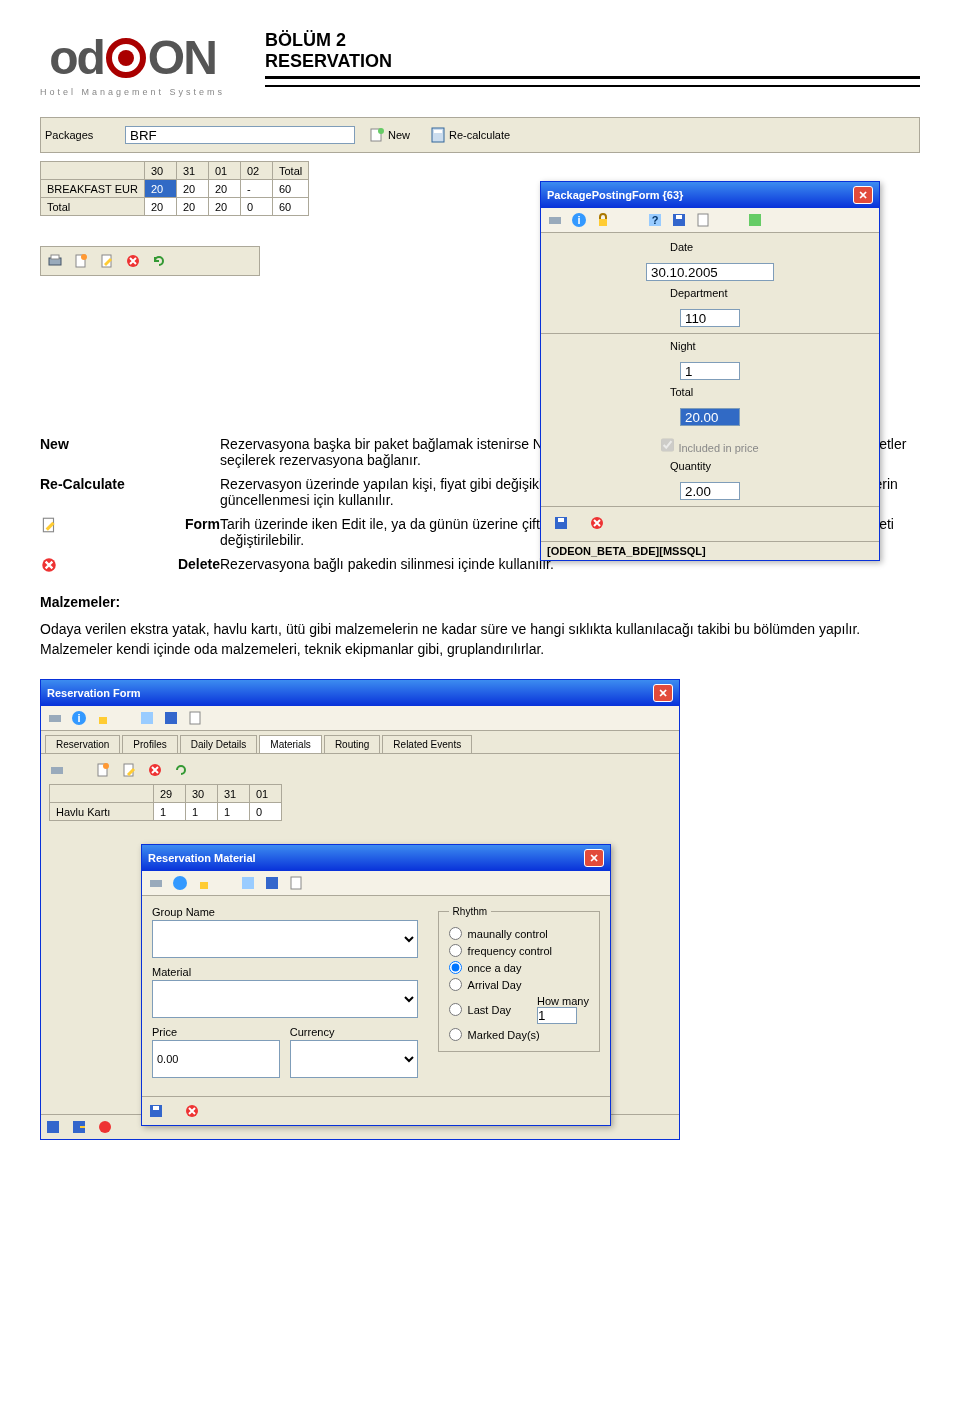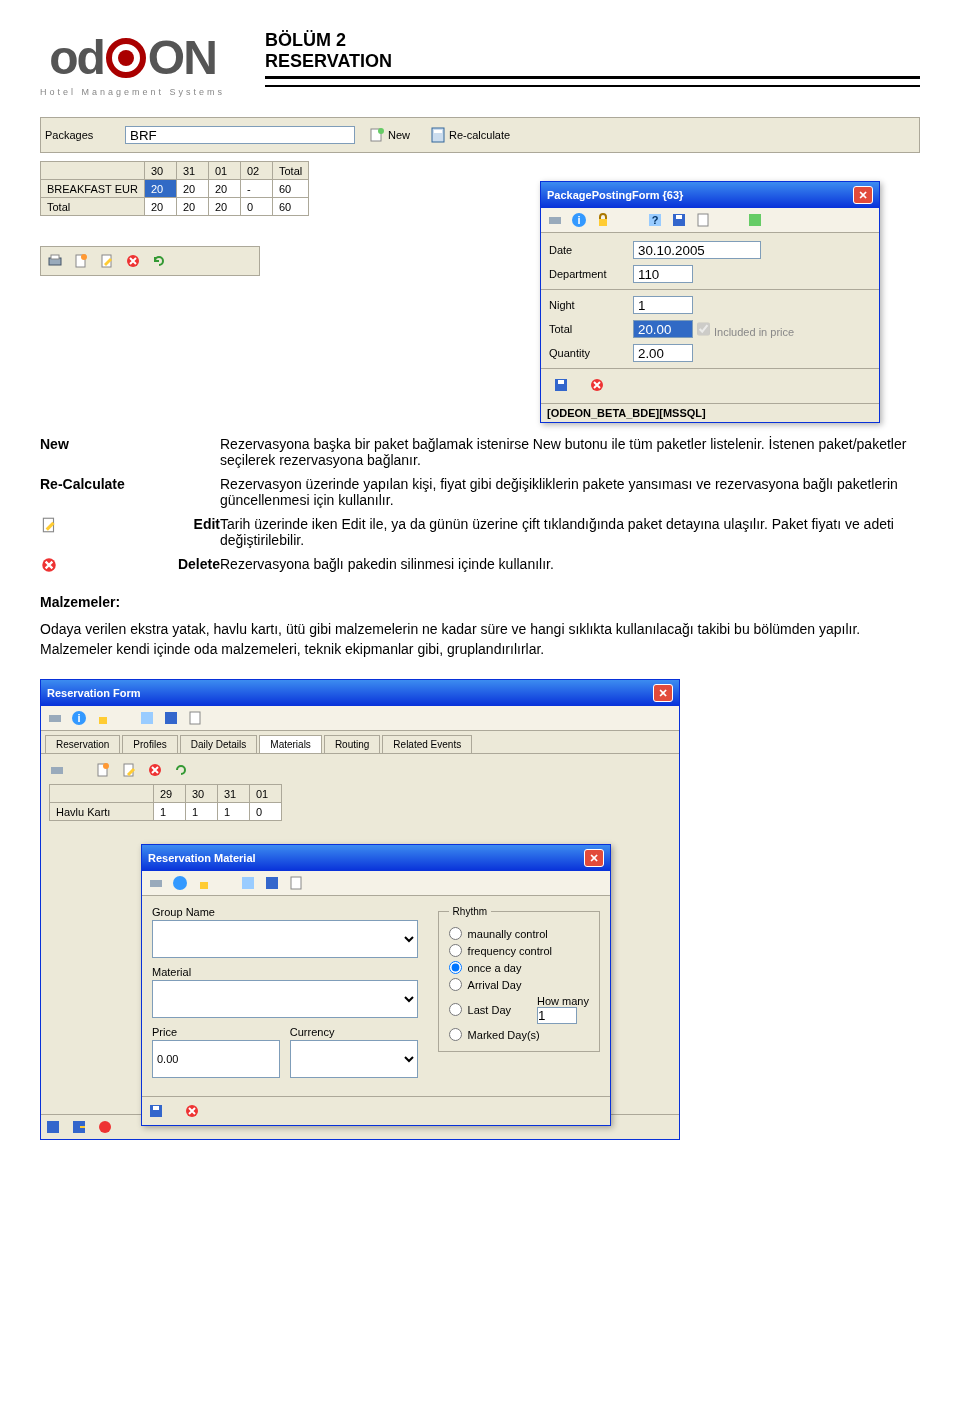--- a/index.html
+++ b/index.html
@@ -30,21 +30,21 @@
   .grid .sel { background: #316ac5; color: #fff; }
   
   .icon-toolbar { display: flex; gap: 10px; padding: 6px; background: #ece9d8; border: 1px solid #aca899; margin-top: 30px; margin-bottom: 20px; width: 220px; }
   
   
   .xp-window { position: absolute; border: 1px solid #0831d9; background: #ece9d8; font-family: Tahoma, sans-serif; font-size: 11px; box-shadow: 2px 2px 6px rgba(0,0,0,.3); }
   .xp-titlebar { background: linear-gradient(#3c8cf0, #0831d9); color: #fff; padding: 4px 6px; display: flex; align-items: center; justify-content: space-between; font-weight: bold; }
   .xp-close { width: 20px; height: 18px; background: #e24b3b; border: 1px solid #fff; display: flex; align-items: center; justify-content: center; color: #fff; font-weight: bold; cursor: pointer; border-radius: 3px; }
   .xp-toolbar { display: flex; gap: 8px; padding: 4px 6px; border-bottom: 1px solid #aca899; background: #f5f2e7; }
   .xp-body { padding: 8px; }
-  .form-row { display: flex; align-items: center; margin-bottom: 6px; gap: 4px; }
+  .form-row { display: flex; align-items: center; margin-bottom: 6px; gap: 10px; flex-direction: column; }
   .form-row label { width: 80px; }
   .form-row input { background: #fff; border: 1px solid #7f9db9; padding: 1px 4px; height: 18px; }
   .xp-sep { border-top: 1px solid #aca899; margin: 6px -8px; }
   .xp-status { background: #ece9d8; border-top: 1px solid #aca899; padding: 3px 6px; font-weight: bold; display: flex; justify-content: space-between; align-items: center; }
   
   
   .def-table { margin-top: 20px; }
   .def-row { display: flex; margin-bottom: 8px; }
   .def-key { width: 180px; font-weight: bold; display: flex; align-items: flex-start; gap: 6px; }
   .def-val { flex: 1; }
@@ -298,21 +298,21 @@
     <div class="def-val">Rezervasyon üzerinde yapılan kişi, fiyat gibi değişikliklerin pakete yansıması ve rezervasyona bağlı paketlerin güncellenmesi için kullanılır.</div>
   </div>
   <div class="def-row">
     <div class="def-key">
       <span class="def-icon">
           <svg viewBox="0 0 16 16">
             <rect x="3" y="2" width="9" height="12" fill="#fff" stroke="#888"></rect>
             <path d="M7 13 L13 7 L11 5 L5 11 Z" fill="#fc3"></path>
           </svg>
         </span>
-      <span style="margin-left:auto">Edit</span>
+      <span style="margin-left:auto">Form</span>
     </div>
     <div class="def-val">Tarih üzerinde iken Edit ile, ya da günün üzerine çift tıklandığında paket detayına ulaşılır. Paket fiyatı ve adeti değiştirilebilir.</div>
   </div>
   <div class="def-row">
     <div class="def-key">
       <span class="def-icon">
           <svg viewBox="0 0 16 16">
             <circle cx="8" cy="8" r="6" fill="#e33"></circle>
             <path d="M5 5 L11 11 M11 5 L5 11" stroke="#fff" stroke-width="2"></path>
           </svg>

